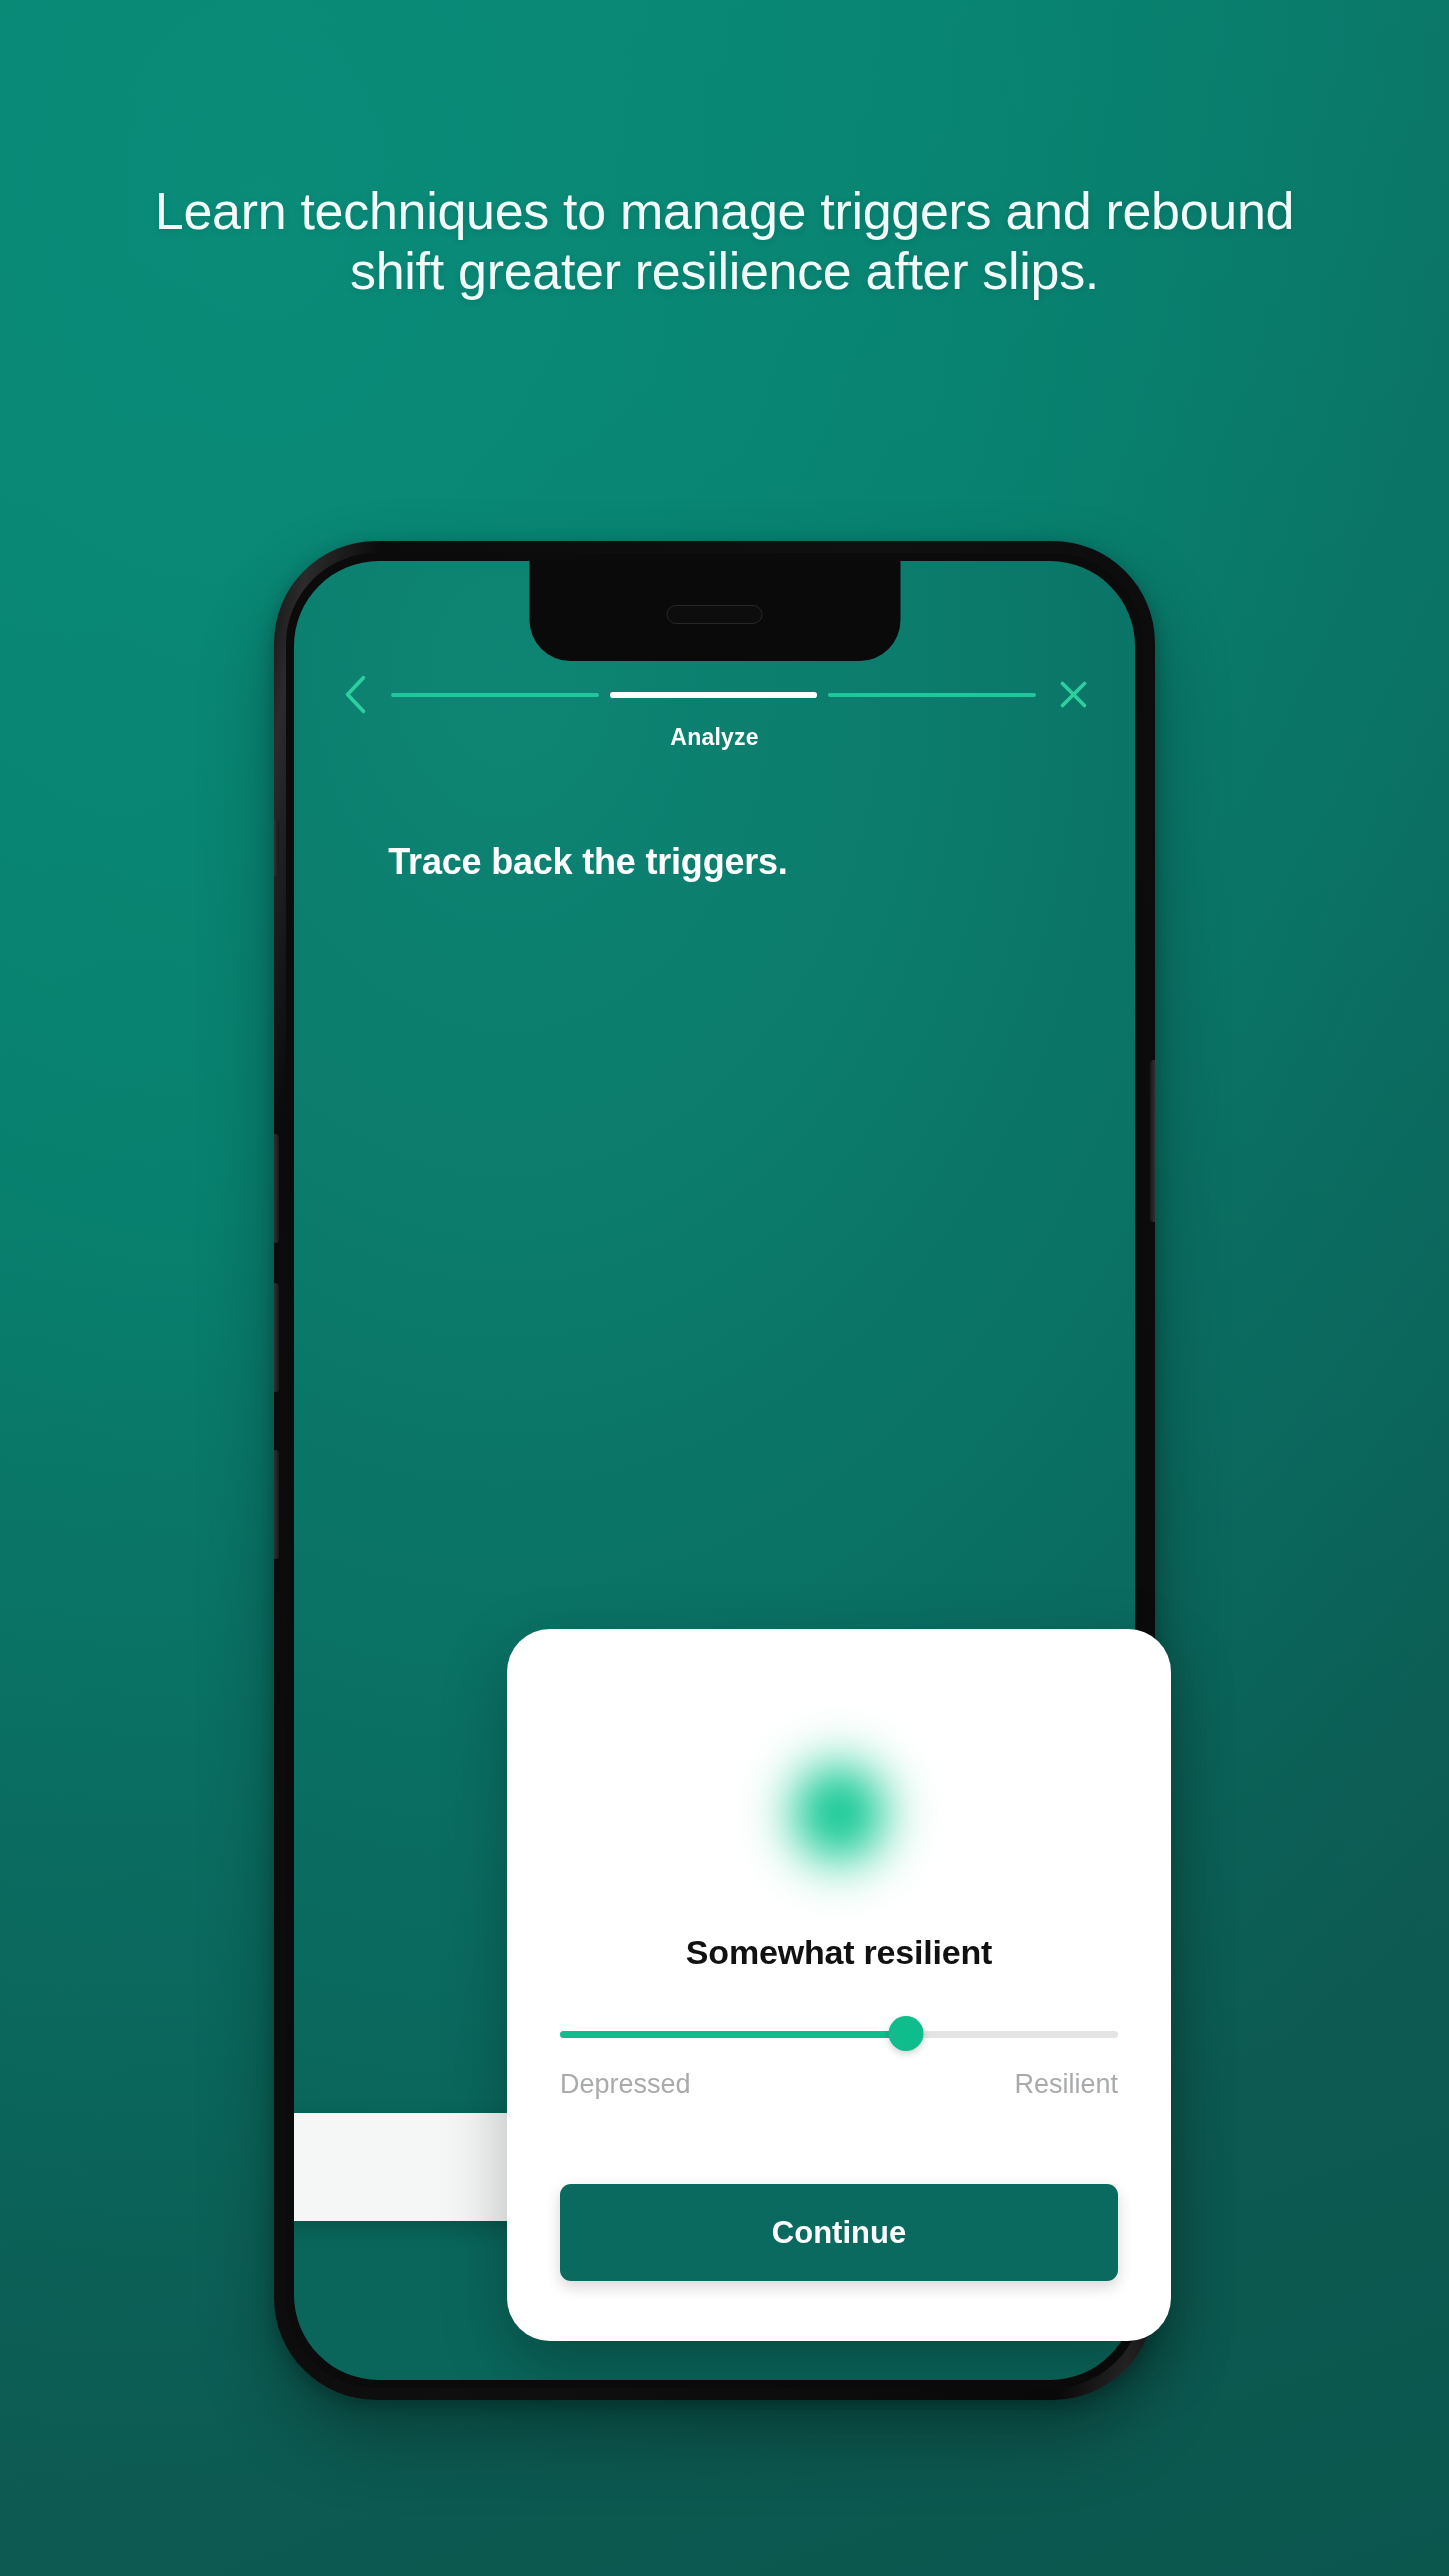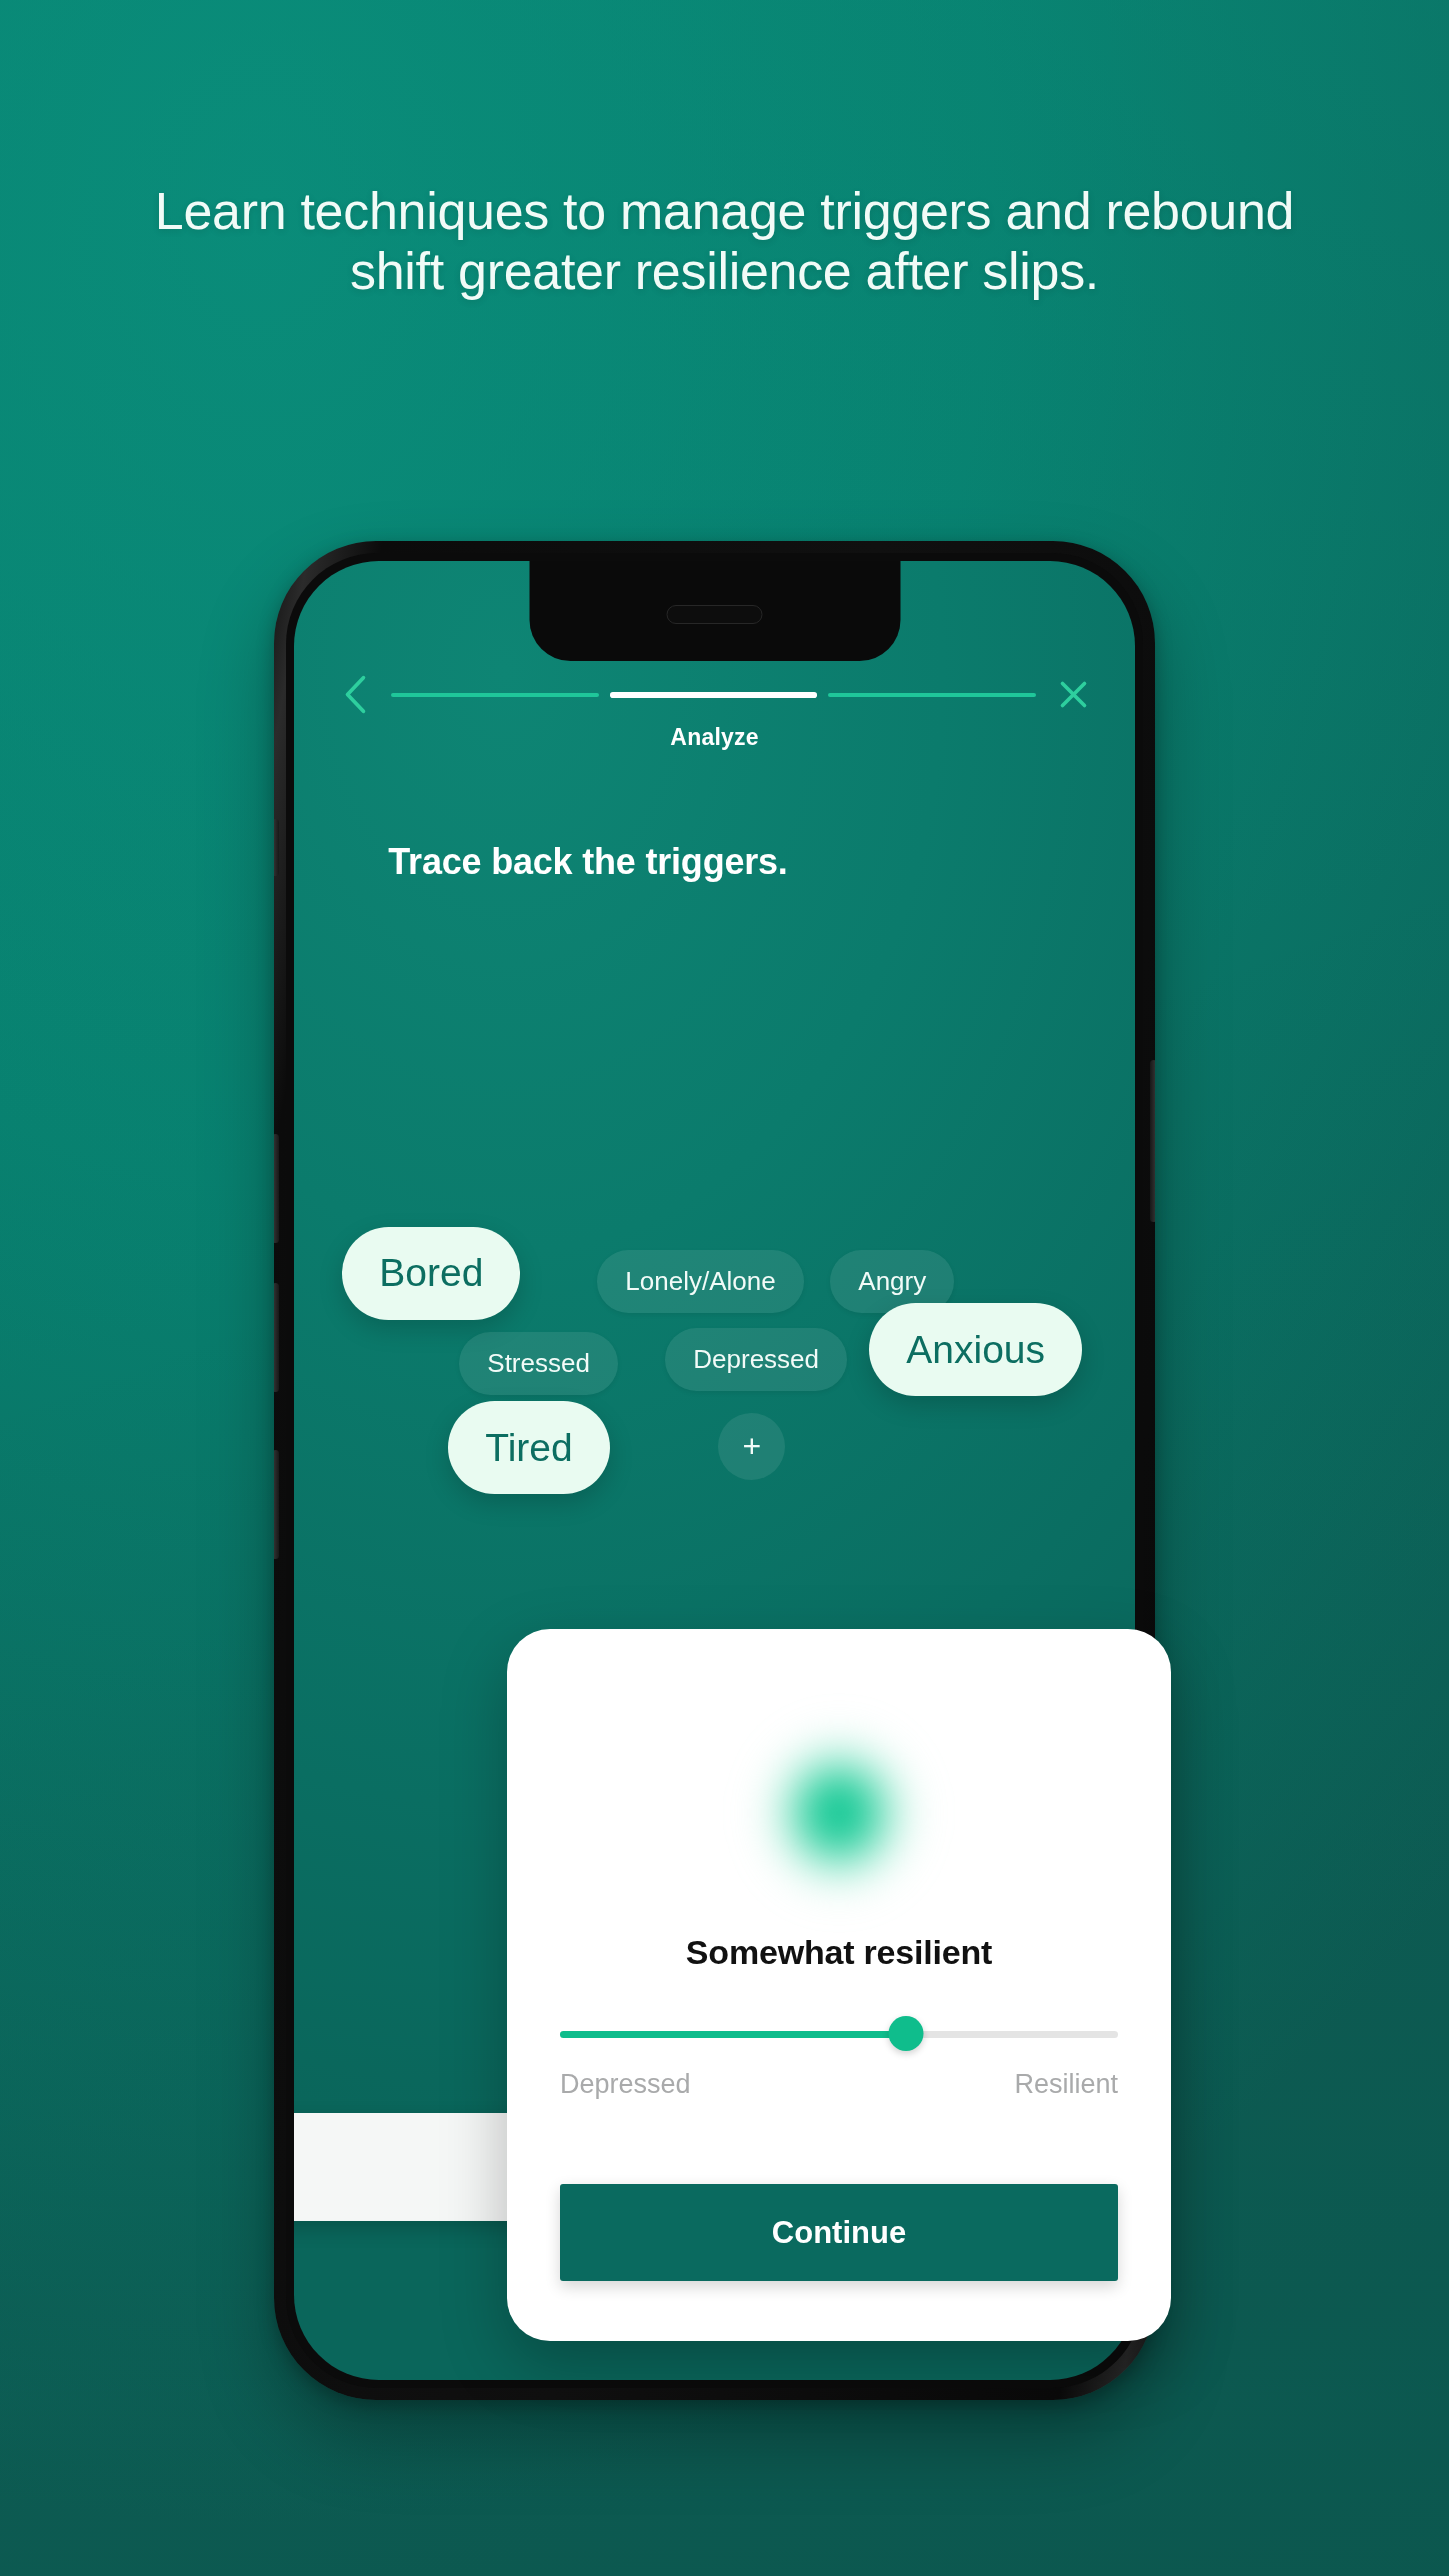--- a/index.html
+++ b/index.html
@@ -198,21 +198,21 @@
     border-radius:50%; background:#0fbd8c; transform:translateX(-50%);
     box-shadow:0 2.8px 7.4px rgba(0,0,0,.18);
   }
   #slider-labels{
     position:absolute; left:53px; right:53px; top:440px;
     display:flex; justify-content:space-between;
     color:#a9aaab; font-size:27px;
   }
   #continue-btn{
     position:absolute; left:53px; right:53px; top:555px; height:97px;
-    border-radius:3px;
+    border-radius:11px;
     background:#0a6a5f;
     color:#ffffff; font-size:31px; font-weight:700;
     display:flex; align-items:center; justify-content:center;
     border:none; cursor:pointer;
     box-shadow:0 5.6px 15px rgba(0,0,0,.16);
     font-family:"Liberation Sans", sans-serif;
   }
 </style>
 </head>
 <body>
@@ -250,30 +250,20 @@
           <svg width="33" height="33" viewBox="0 0 36 36" fill="none">
             <path d="M6 6 L30 30 M30 6 L6 30" stroke="#2ecf9e" stroke-width="4" stroke-linecap="round"></path>
           </svg>
         </div>
       </div>
 
       <div id="step-title">Analyze</div>
 
       <div id="q-title">Trace back the triggers.</div>
 
-      <div id="chips">
-        <div class="chip on" id="chip-bored">Bored</div>
-        <div class="chip off" id="chip-lonely">Lonely/Alone</div>
-        <div class="chip off" id="chip-angry">Angry</div>
-        <div class="chip off" id="chip-stressed">Stressed</div>
-        <div class="chip off" id="chip-depressed">Depressed</div>
-        <div class="chip on" id="chip-anxious">Anxious</div>
-        <div class="chip on" id="chip-tired">Tired</div>
-        <div id="chip-add">+</div>
-      </div>
 
       <div id="ghost-btn"></div>
 
     </div>
   </div>
 </div>
 
 <div id="card">
   <div id="orb"></div>
   <div id="card-title">Somewhat resilient</div>

